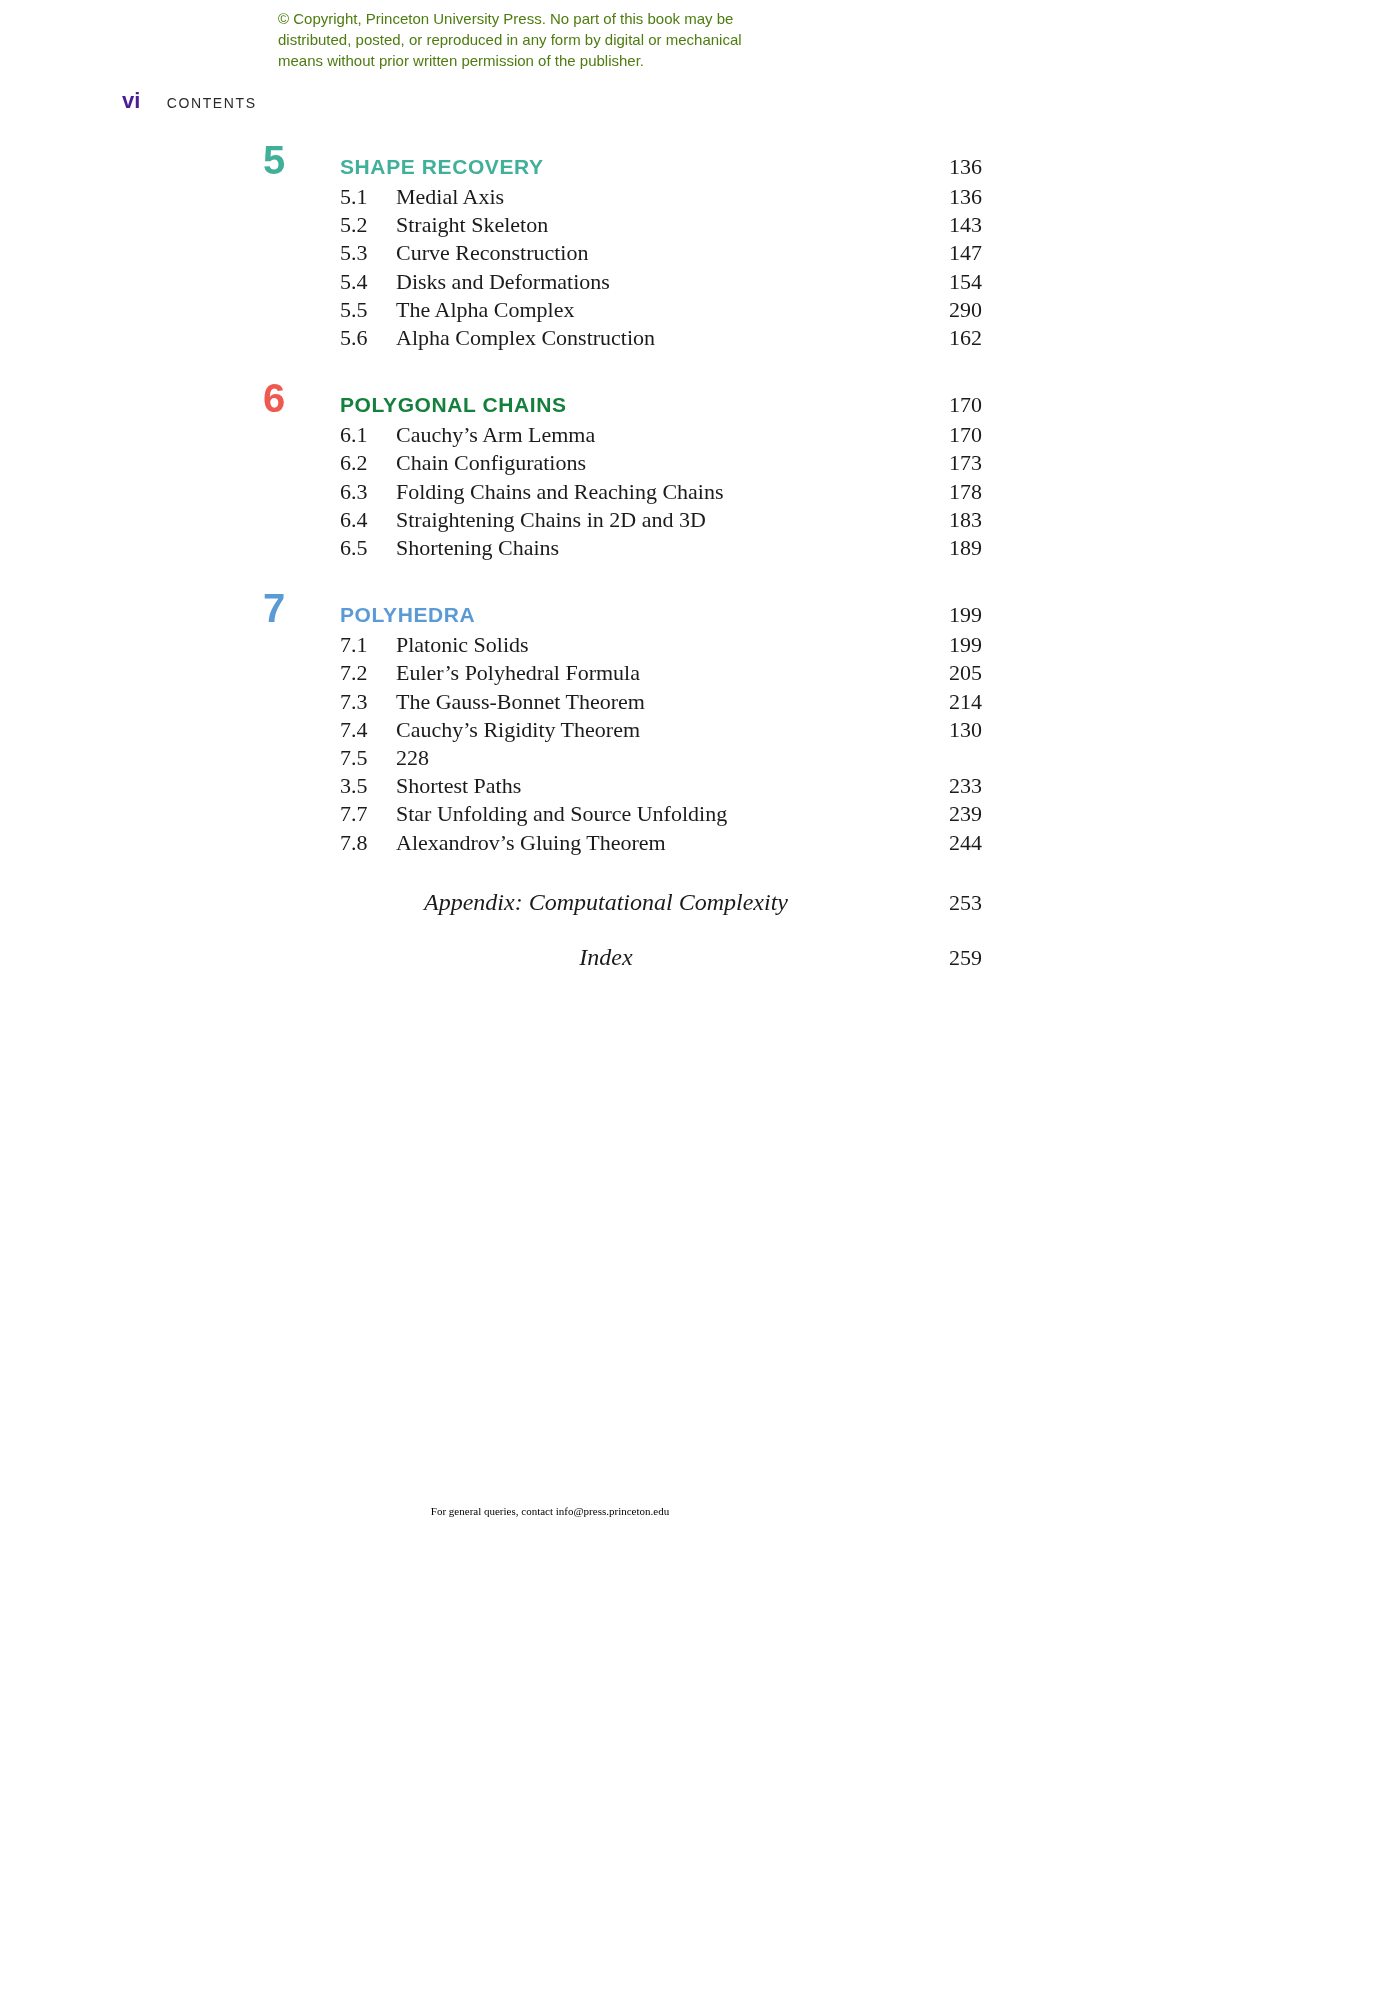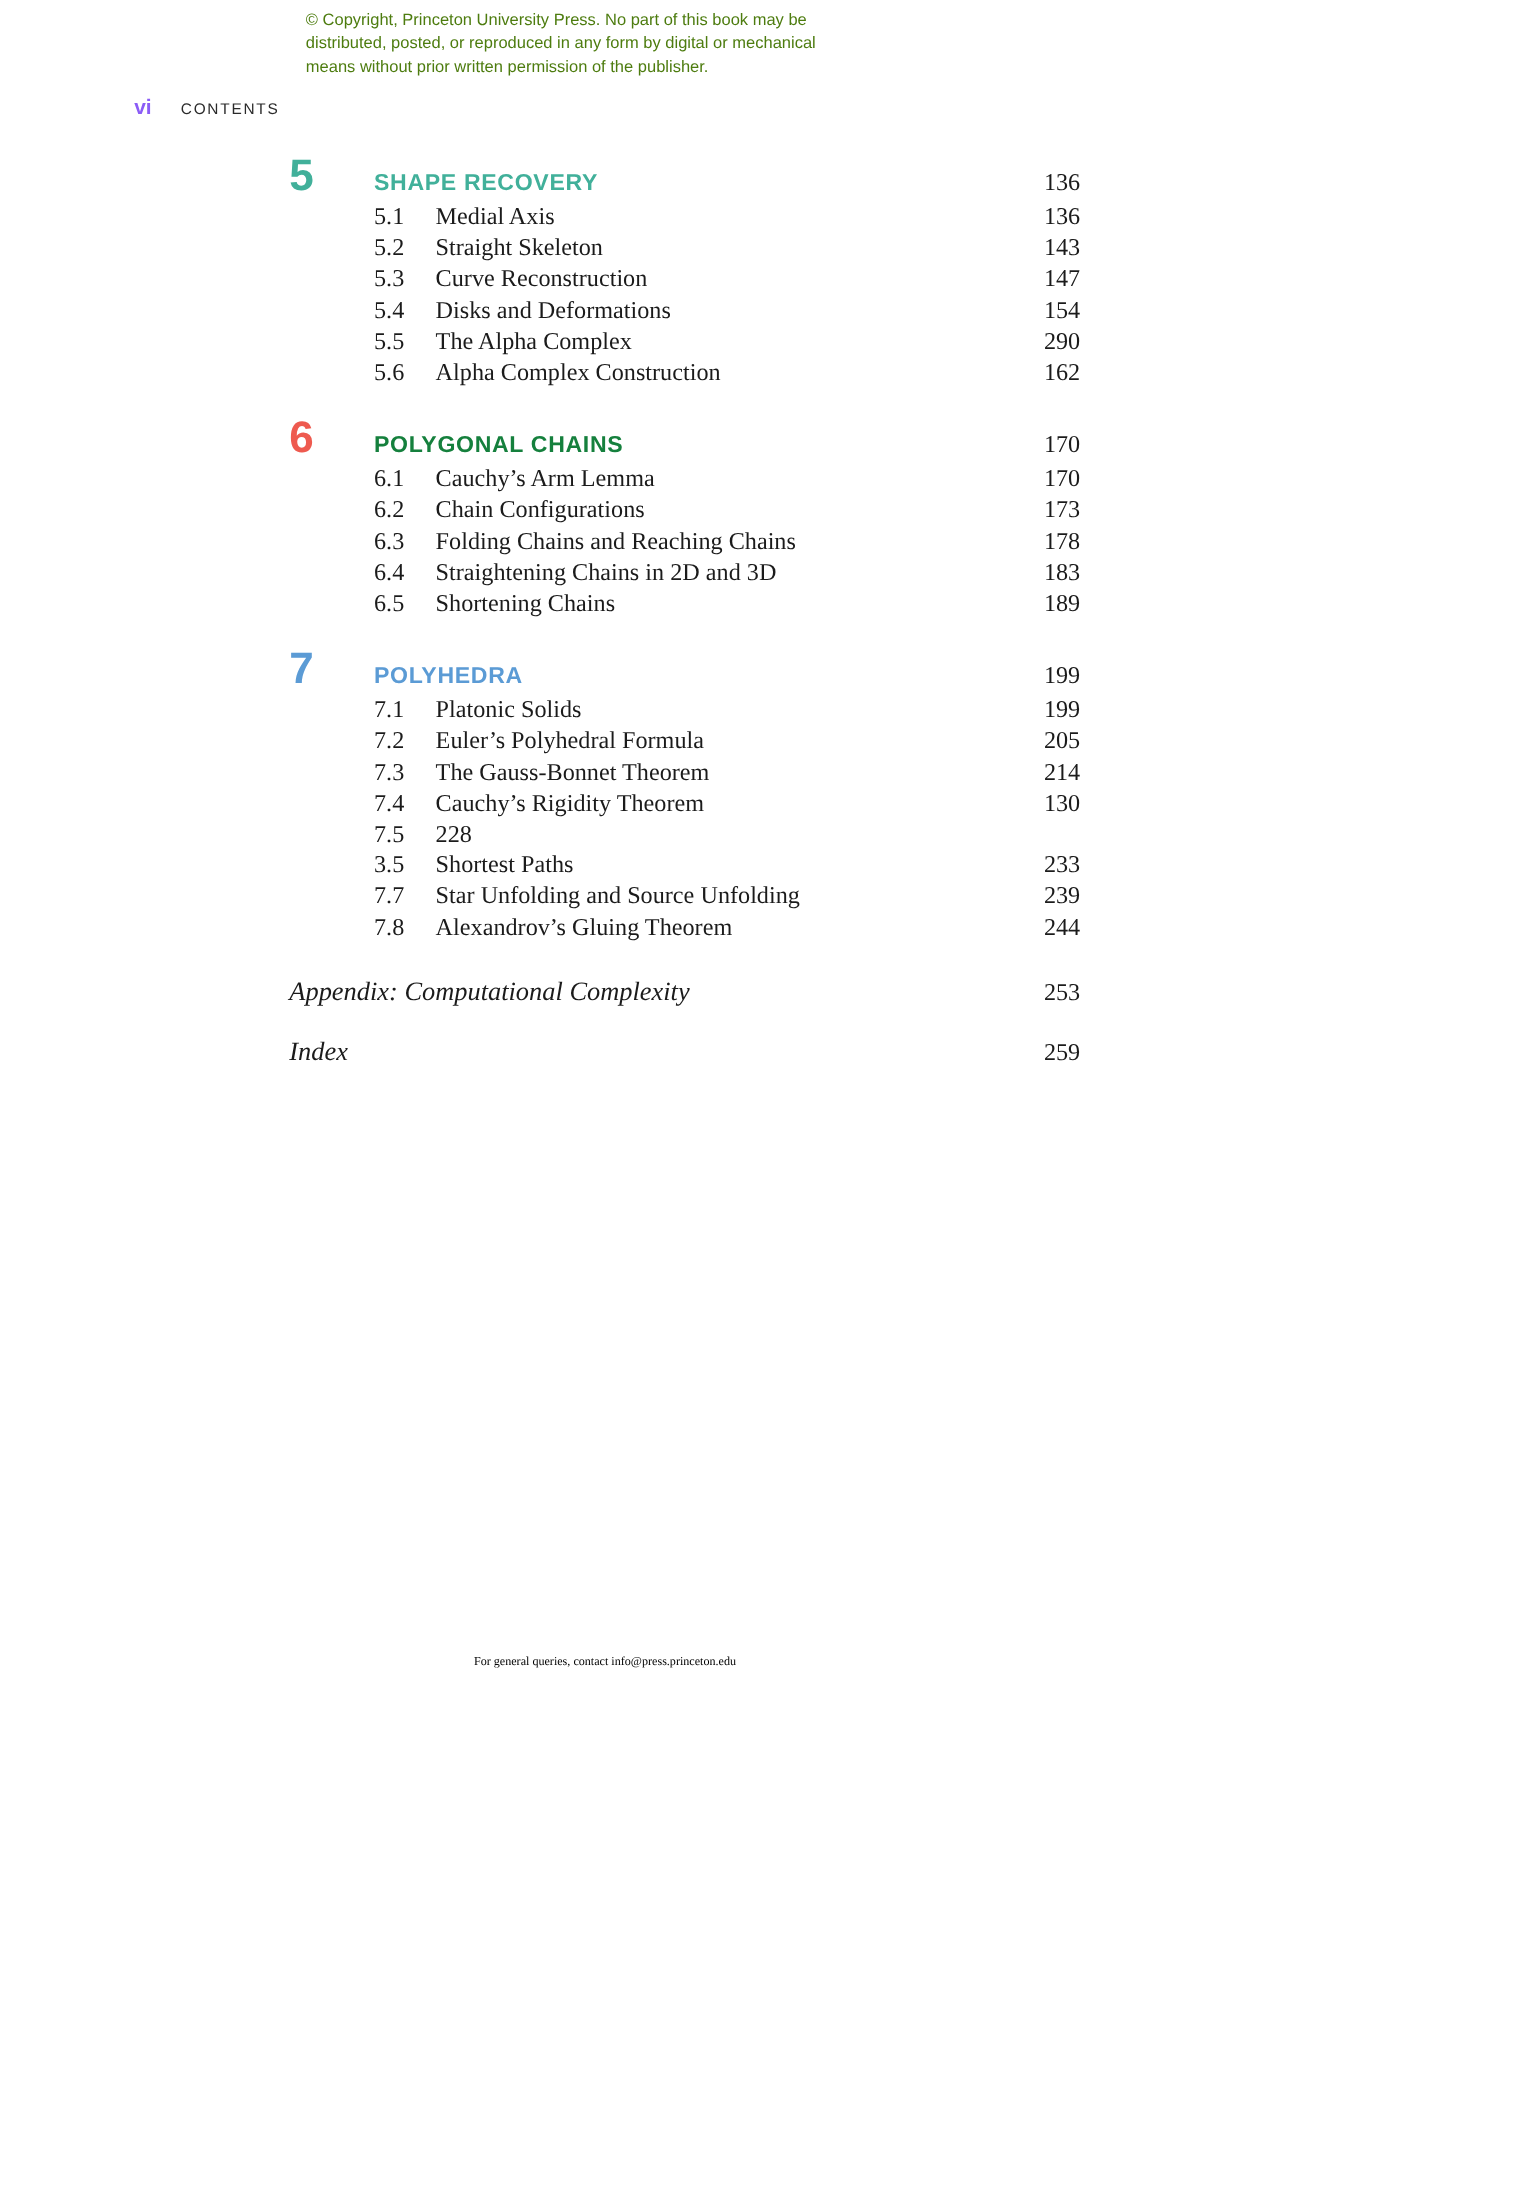--- a/index.html
+++ b/index.html
@@ -26,22 +26,22 @@
   .copyright span { display: block; }
 
   .page-header {
     position: absolute;
     left: 122px;
     top: 88px;
     font-family: "Liberation Sans", sans-serif;
   }
   .page-header .folio {
     font-weight: bold;
-    font-size: 19px;
-    color: #8b5cf6;
+    font-size: 22px;
+    color: #4c1d95;
   }
   .page-header .running-title {
     font-size: 14px;
     letter-spacing: 1.6px;
     margin-left: 22px;
     color: #2a2a2a;
   }
 
   .toc {
     position: absolute;
@@ -88,21 +88,21 @@
   .sec-page { text-align: right; }
 
   .backmatter { margin-top: 32px; }
   .backmatter-row {
     display: flex;
     align-items: baseline;
     font-style: italic;
     font-size: 24px;
     margin-bottom: 28px;
   }
-  .bm-title { flex: 1; }
+  .bm-title { flex: 1; text-align: center; }
   .bm-page { font-style: normal; font-size: 22px; }
 
   .footer {
     position: absolute;
     top: 1505px;
     left: 0;
     width: 1100px;
     text-align: center;
     font-family: Liberation Serif, serif;
     font-size: 11px;

